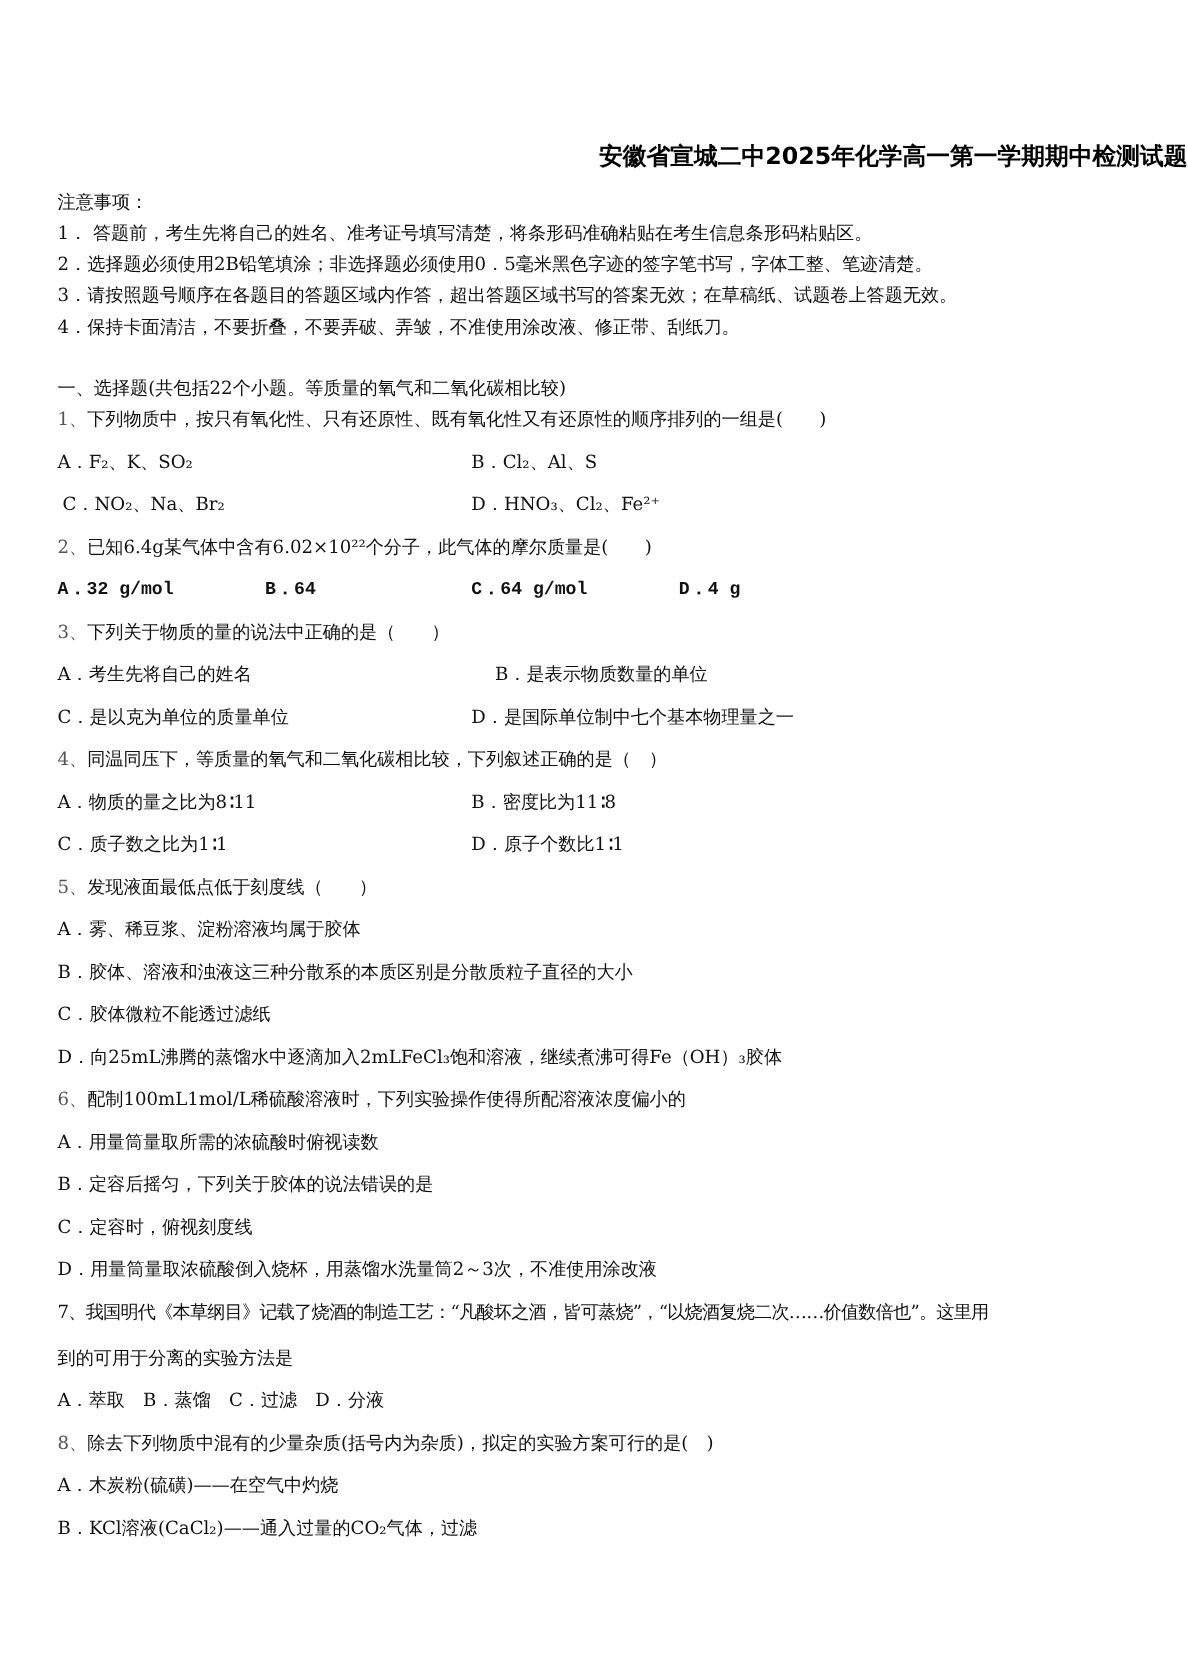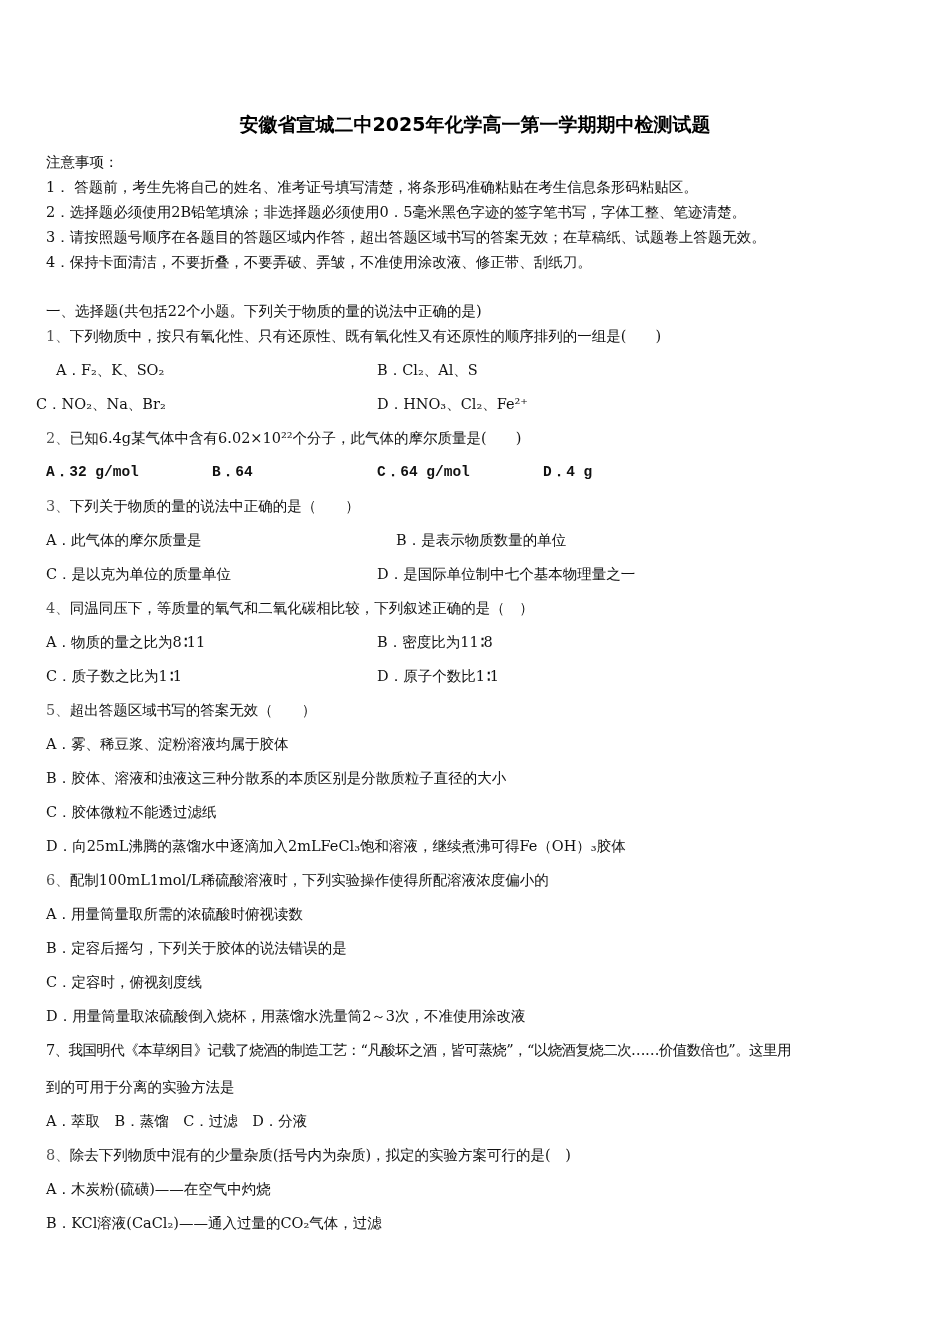--- a/index.html
+++ b/index.html
@@ -2,21 +2,21 @@
 <html><head>
 <meta charset="utf-8">
 <style>
   html, body { margin: 0; padding: 0; background: #ffffff; }
   body {
     width: 950px; height: 1344px; position: relative; overflow: hidden;
     font-family: "DejaVu Serif", "Liberation Serif", serif;
     color: #111111;
   }
   .title {
-    position: absolute; left: 0; top: 112px; width: 950px; text-align: center;
+    position: absolute; left: 0; top: 112px; width: 950px; text-align: right;
     font-family: "DejaVu Sans", "Liberation Sans", sans-serif;
     font-weight: bold; font-size: 19px; letter-spacing: 0px; color: #000;
   }
   .line {
     position: absolute; left: 46px; font-size: 14.5px; white-space: nowrap;
     line-height: 20px;
     text-align: right;
   }
   .opt { position: absolute; font-size: 14.5px; white-space: nowrap; line-height: 20px; }
   .b { font-weight: bold; font-family: Liberation Mono, monospace; }
@@ -26,56 +26,56 @@
 <body>
 
 <div class="title">安徽省宣城二中2025年化学高一第一学期期中检测试题</div>
 
 <div class="line" style="top:152px">注意事项：</div>
 <div class="line" style="top:177px">1．  答题前，考生先将自己的姓名、准考证号填写清楚，将条形码准确粘贴在考生信息条形码粘贴区。</div>
 <div class="line" style="top:202px">2．选择题必须使用2B铅笔填涂；非选择题必须使用0．5毫米黑色字迹的签字笔书写，字体工整、笔迹清楚。</div>
 <div class="line" style="top:227px">3．请按照题号顺序在各题目的答题区域内作答，超出答题区域书写的答案无效；在草稿纸、试题卷上答题无效。</div>
 <div class="line" style="top:252px">4．保持卡面清洁，不要折叠，不要弄破、弄皱，不准使用涂改液、修正带、刮纸刀。</div>
 
-<div class="line" style="top:301px">一、选择题(共包括22个小题。下列关于物质的量的说法中正确的是)</div>
+<div class="line" style="top:301px">一、选择题(共包括22个小题。等质量的氧气和二氧化碳相比较)</div>
 
 <div class="line" style="top:326px">
   <span class="num">1、</span><span>下列物质中，按只有氧化性、只有还原性、既有氧化性又有还原性的顺序排列的一组是(　　)</span>
 </div>
-<div class="opt" style="left:56px;top:360px">A．F₂、K、SO₂</div>
+<div class="opt" style="left:46px;top:360px">A．F₂、K、SO₂</div>
 <div class="opt" style="left:377px;top:360px">B．Cl₂、Al、S</div>
-<div class="opt" style="left:36px;top:394px">C．NO₂、Na、Br₂</div>
+<div class="opt" style="left:50px;top:394px">C．NO₂、Na、Br₂</div>
 <div class="opt" style="left:377px;top:394px">D．HNO₃、Cl₂、Fe²⁺</div>
 
 <div class="line" style="top:428px">
   <span class="num">2、</span><span>已知6.4g某气体中含有6.02×10²²个分子，此气体的摩尔质量是(　　)</span>
 </div>
 <div class="opt b" style="left:46px;top:462px">A．32 g/mol</div>
 <div class="opt b" style="left:212px;top:462px">B．64</div>
 <div class="opt b" style="left:377px;top:462px">C．64 g/mol</div>
 <div class="opt b" style="left:543px;top:462px">D．4 g</div>
 
 <div class="line" style="top:496px">
   <span class="num">3、</span><span>下列关于物质的量的说法中正确的是（　　）</span>
 </div>
-<div class="opt" style="left:46px;top:530px">A．此气体的摩尔质量是</div>
+<div class="opt" style="left:46px;top:530px">A．考生先将自己的姓名</div>
 <div class="opt" style="left:396px;top:530px">B．是表示物质数量的单位</div>
 <div class="opt" style="left:46px;top:564px">C．是以克为单位的质量单位</div>
 <div class="opt" style="left:377px;top:564px">D．是国际单位制中七个基本物理量之一</div>
 
 <div class="line" style="top:598px">
   <span class="num">4、</span><span>同温同压下，等质量的氧气和二氧化碳相比较，下列叙述正确的是（　）</span>
 </div>
 <div class="opt" style="left:46px;top:632px">A．物质的量之比为8∶11</div>
 <div class="opt" style="left:377px;top:632px">B．密度比为11∶8</div>
 <div class="opt" style="left:46px;top:666px">C．质子数之比为1∶1</div>
 <div class="opt" style="left:377px;top:666px">D．原子个数比1∶1</div>
 
 <div class="line" style="top:700px">
-  <span class="num">5、</span><span>超出答题区域书写的答案无效（　　）</span>
+  <span class="num">5、</span><span>发现液面最低点低于刻度线（　　）</span>
 </div>
 <div class="opt" style="left:46px;top:734px">A．雾、稀豆浆、淀粉溶液均属于胶体</div>
 <div class="opt" style="left:46px;top:768px">B．胶体、溶液和浊液这三种分散系的本质区别是分散质粒子直径的大小</div>
 <div class="opt" style="left:46px;top:802px">C．胶体微粒不能透过滤纸</div>
 <div class="opt" style="left:46px;top:836px">D．向25mL沸腾的蒸馏水中逐滴加入2mLFeCl₃饱和溶液，继续煮沸可得Fe（OH）₃胶体</div>
 
 <div class="line" style="top:870px">
   <span class="num">6、</span><span>配制100mL1mol/L稀硫酸溶液时，下列实验操作使得所配溶液浓度偏小的</span>
 </div>
 <div class="opt" style="left:46px;top:904px">A．用量筒量取所需的浓硫酸时俯视读数</div>

